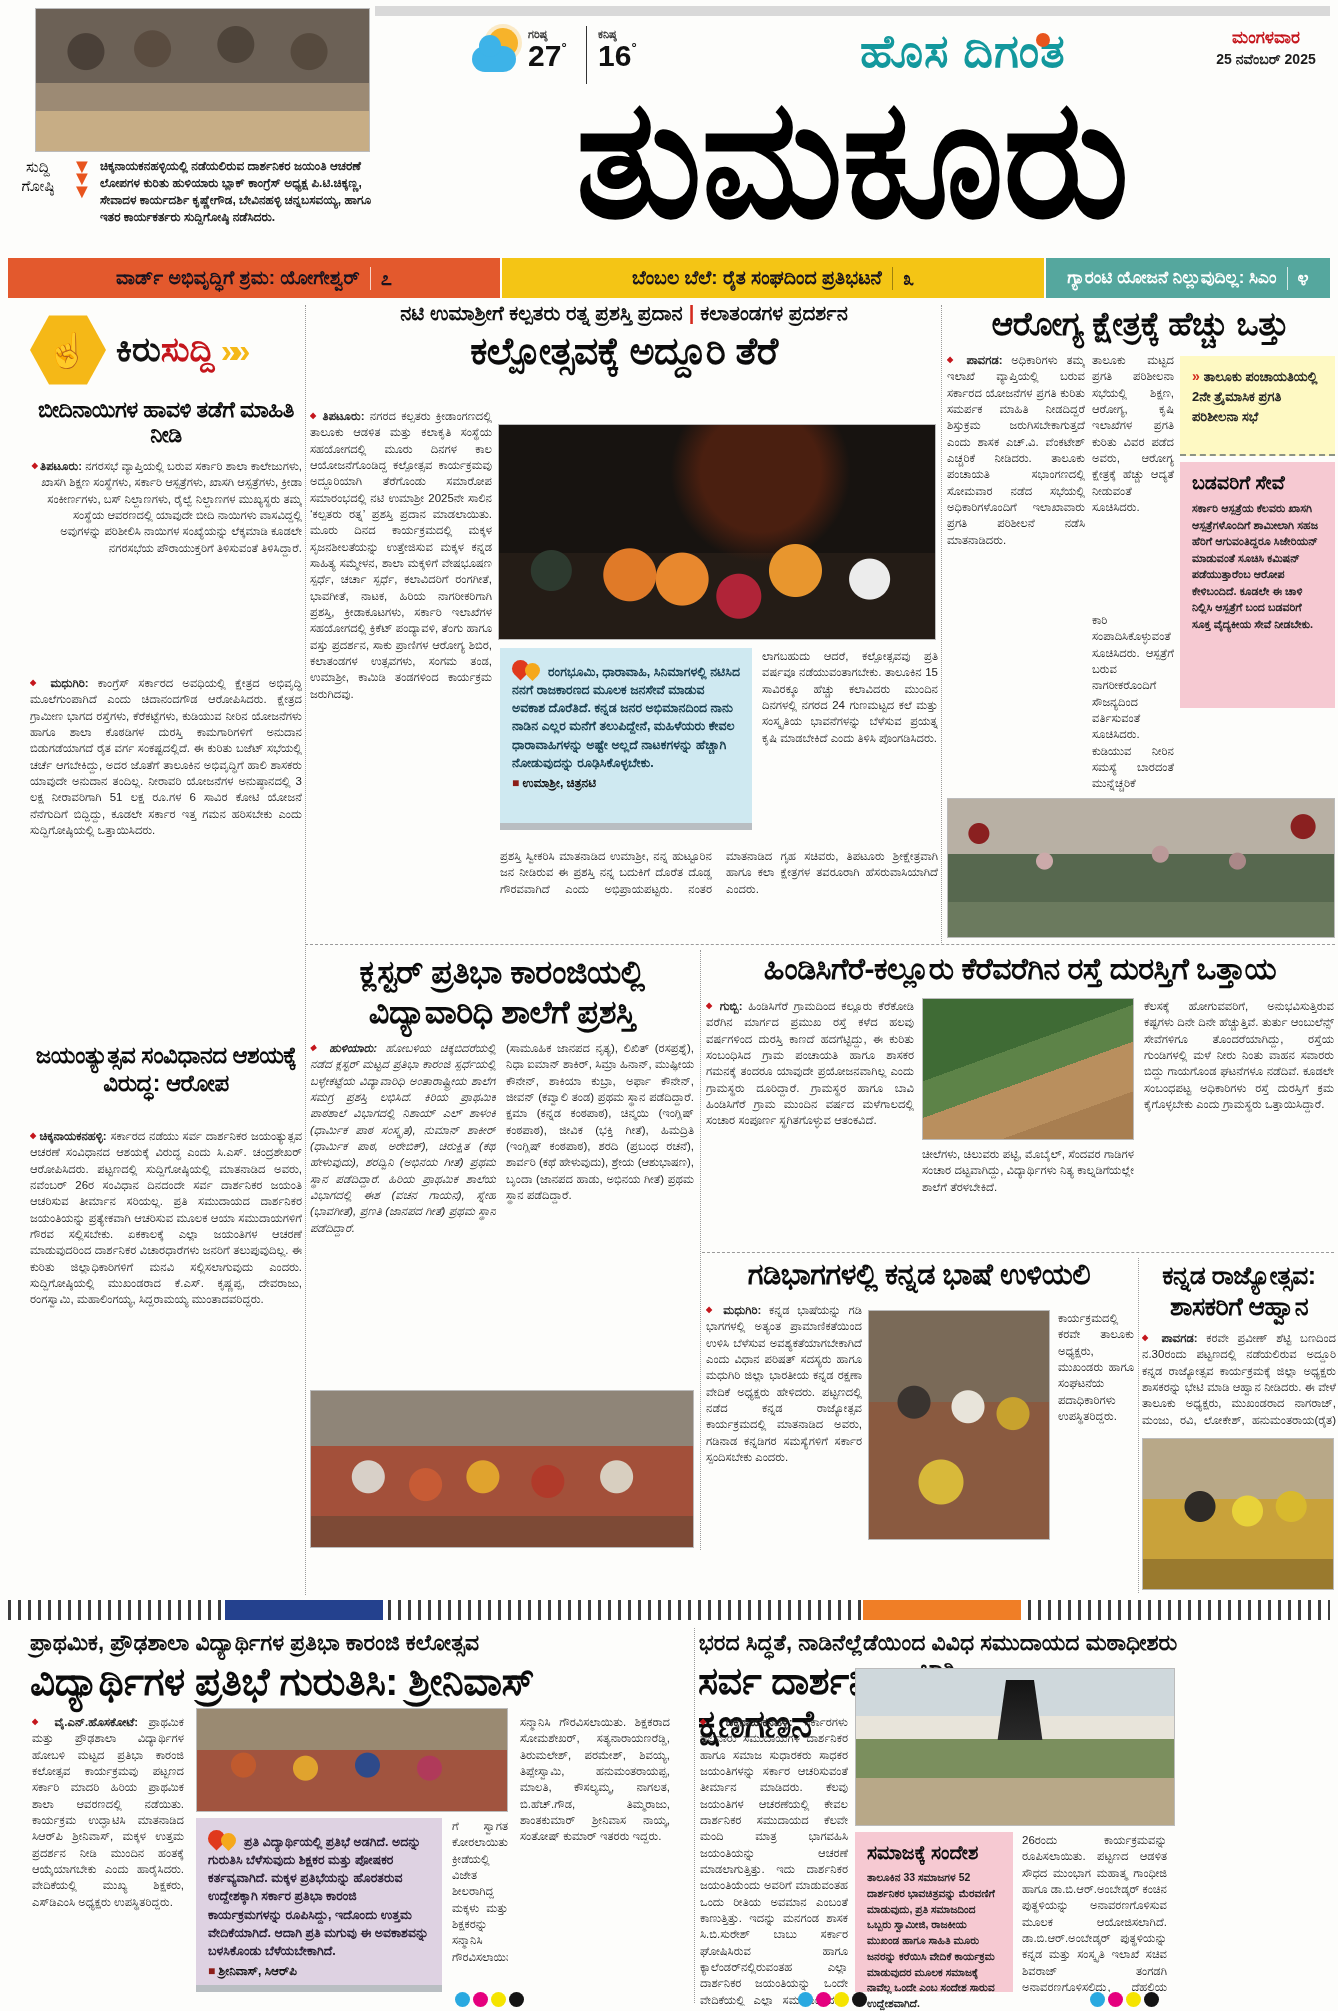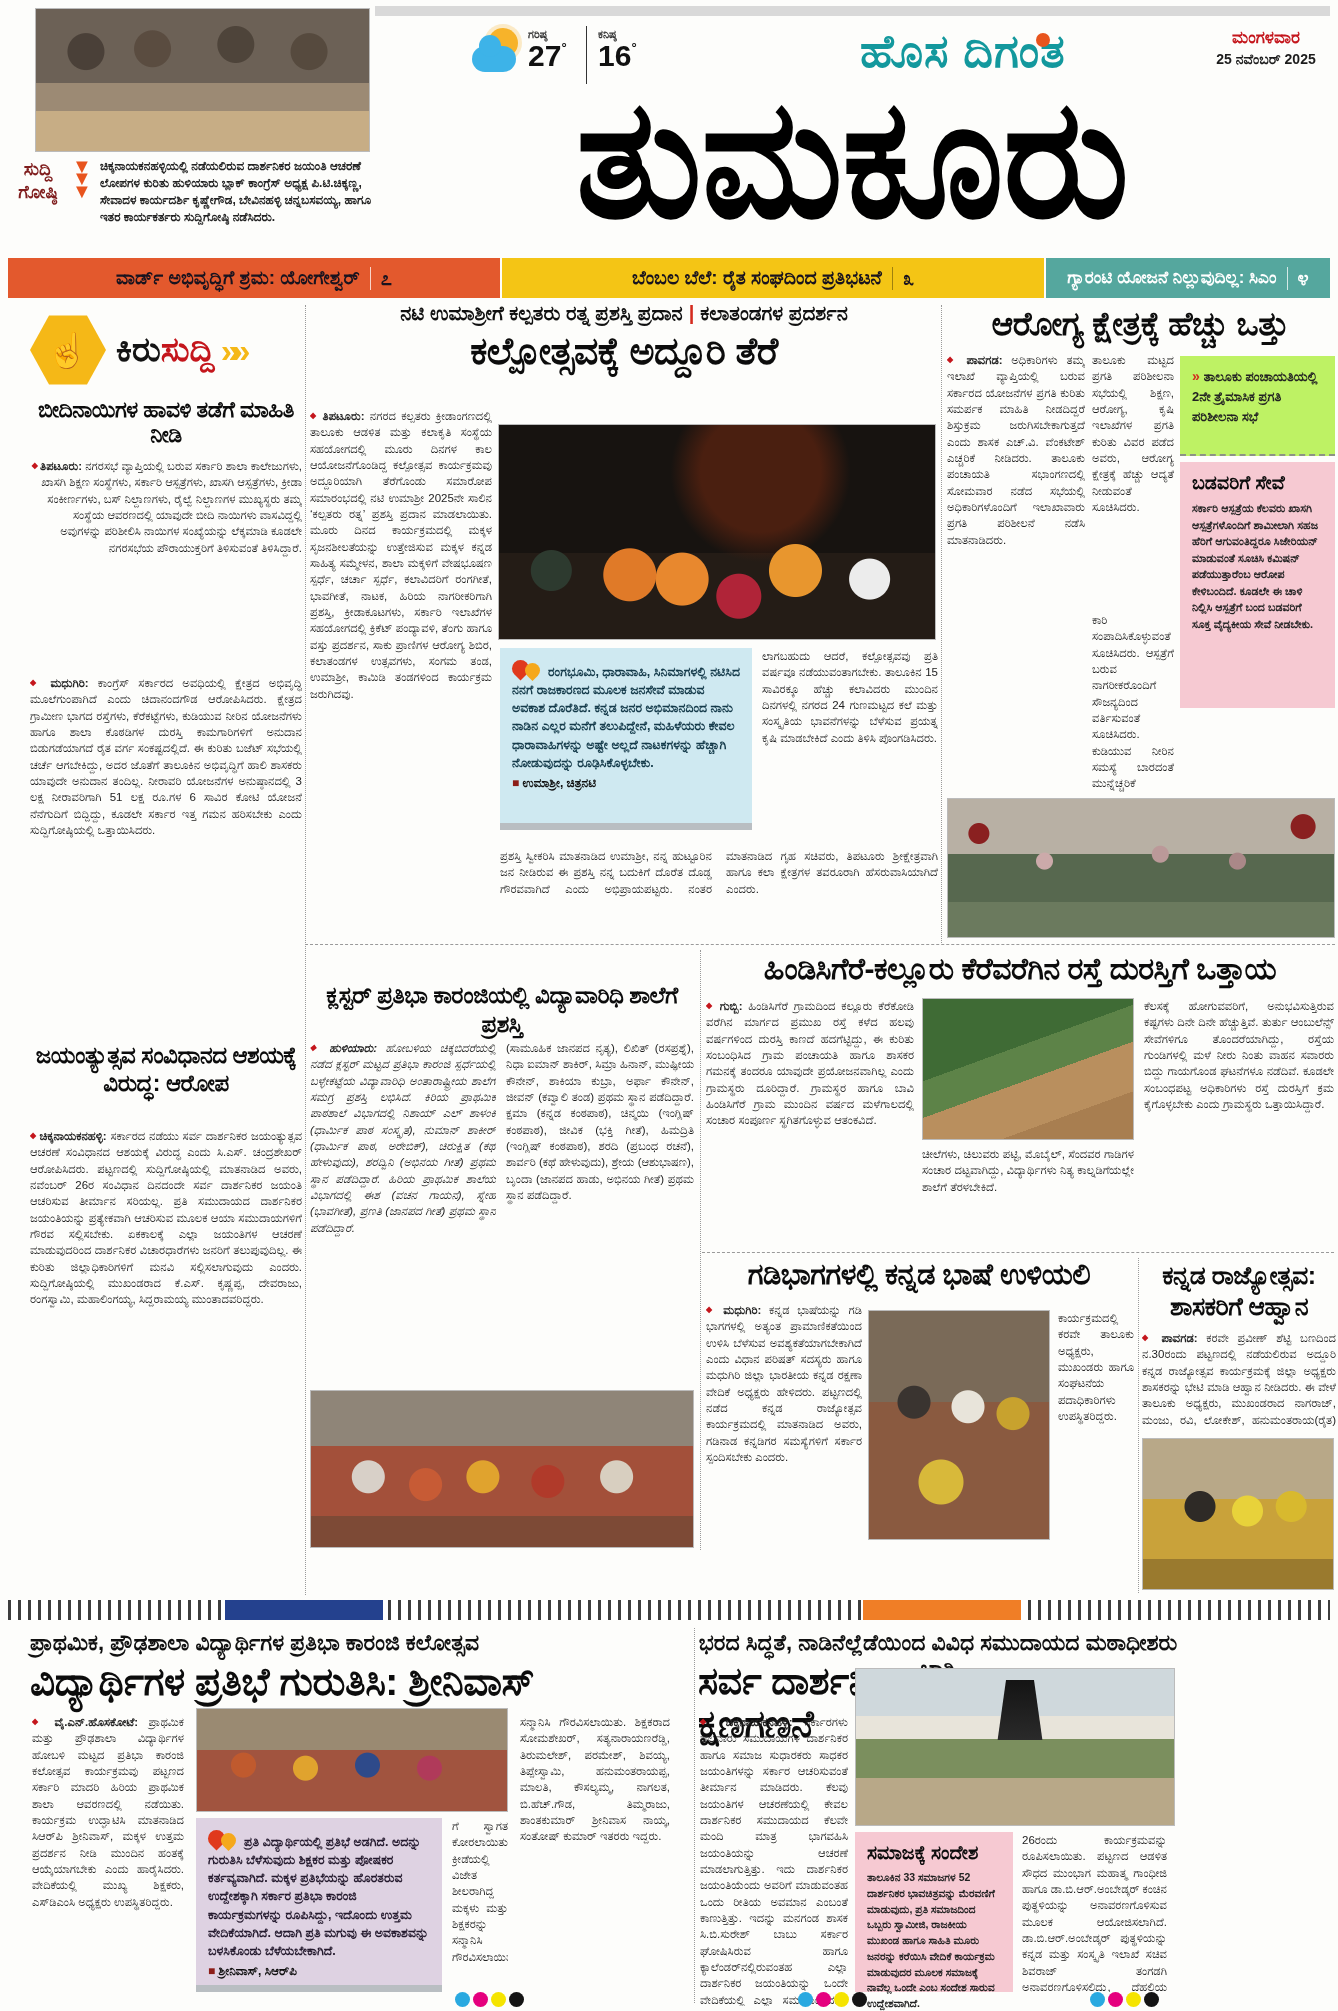--- a/index.html
+++ b/index.html
@@ -20,21 +20,21 @@
   .quote-box .q-text { font-size:12.5px; font-weight:bold; line-height:1.45; color:#143a4a; text-align:left; }
   .quote-box .q-attr { font-size:12px; font-weight:bold; color:#101010; margin-top:4px; }
   .q-attr .sq { color:#8c1d18; }
   .q-icon { display:inline-block; position:relative; width:30px; height:22px; margin-right:6px; vertical-align:-4px; }
   .q-icon i { position:absolute; width:15px; height:15px; border-radius:50% 50% 50% 0; transform:rotate(-45deg); }
   .q-icon i.r { left:0; top:2px; background:#e0391c; width:17px; height:17px; }
   .q-icon i.y { left:13px; top:5px; background:#f5a81c; }
   .tint-box { position:absolute; padding:10px 12px; }
   .tint-box h3 { font-size:19px; font-weight:800; margin-bottom:6px; color:#0d0d0d; }
   .tint-box p { font-size:11.5px; line-height:1.5; font-weight:bold; color:#222; text-align:left; }
-  .note-box { background:#bef264; border-bottom:2px dashed #8c9383; }
+  .note-box { background:#fef9c3; border-bottom:2px dashed #8c9383; }
   .note-box .arrow { color:#d42b1e; font-weight:bold; font-size:14px; }
   .note-box p { font-weight:bold; font-size:13px; line-height:1.5; }
   .pink { background:#f6c9d2; }
   .lav { background:#ded2e2; border-bottom:7px solid #b9bec2; }
   .lav .q-text { color:#241a2e; }
   .vrule { position:absolute; border-left:1px dotted #9a9a9a; width:0; }
   .hrule { position:absolute; border-top:1px dashed #9a9a9a; height:0; }
   .hatch { position:absolute; height:20px; background:repeating-linear-gradient(90deg,#3d3d3d 0 3px,#fff 3px 10px); }
   .hatch-fill { position:absolute; height:20px; }
   .cmyk { position:absolute; display:flex; gap:3px; }
@@ -57,21 +57,21 @@
   <div class="abs" style="left:375px;top:6px;width:955px;height:10px;background:#d9d9d9;"></div>
 
   <div class="photo" style="left:35px;top:8px;width:335px;height:144px;background:
        radial-gradient(circle at 15% 30%, #4a4038 0 18px, transparent 19px),
        radial-gradient(circle at 35% 28%, #5a4c40 0 18px, transparent 19px),
        radial-gradient(circle at 60% 25%, #4e443a 0 18px, transparent 19px),
        radial-gradient(circle at 82% 30%, #564a3e 0 18px, transparent 19px),
        linear-gradient(180deg,#6c6156 0 52%, #9c8a74 52% 72%, #c7ad85 72%);"></div>
 
   <div class="abs" style="left:8px;top:158px;width:60px;">
-    <div style="font-weight:700;color:#7f1d1d;font-size:18px;line-height:1.25;text-align:center;">ಸುದ್ದಿ ಗೋಷ್ಠಿ</div>
+    <div style="font-weight:400;color:#000000;font-size:15px;line-height:1.25;text-align:center;">ಸುದ್ದಿ ಗೋಷ್ಠಿ</div>
   </div>
   <div class="abs chev3" style="left:72px;top:160px;">
       <span>▼</span>
       <span>▼</span>
       <span>▼</span>
     </div>
   <div class="abs body-text" style="left:100px;top:158px;width:278px;height:96px;font-size:12px;font-weight:bold;text-align:left;">ಚಿಕ್ಕನಾಯಕನಹಳ್ಳಿಯಲ್ಲಿ ನಡೆಯಲಿರುವ ದಾರ್ಶನಿಕರ ಜಯಂತಿ ಆಚರಣೆ ಲೋಪಗಳ ಕುರಿತು ಹುಳಿಯಾರು ಬ್ಲಾಕ್ ಕಾಂಗ್ರೆಸ್ ಅಧ್ಯಕ್ಷ ಪಿ.ಟಿ.ಚಿಕ್ಕಣ್ಣ, ಸೇವಾದಳ ಕಾರ್ಯದರ್ಶಿ ಕೃಷ್ಣೇಗೌಡ, ಬೇವಿನಹಳ್ಳಿ ಚನ್ನಬಸವಯ್ಯ, ಹಾಗೂ ಇತರ ಕಾರ್ಯಕರ್ತರು ಸುದ್ದಿಗೋಷ್ಠಿ ನಡೆಸಿದರು.</div>
 
   <div class="abs" style="left:470px;top:22px;width:200px;height:72px;">
     <span class="sun" style="left:18px;top:6px;"></span>
@@ -193,21 +193,21 @@
   <div class="photo" style="left:947px;top:798px;width:388px;height:140px;background:
        radial-gradient(circle at 8% 25%, #8a2020 0 10px, transparent 11px),
        radial-gradient(circle at 92% 20%, #8a2020 0 12px, transparent 13px),
        radial-gradient(circle at 25% 45%, #caa 0 8px, transparent 9px),
        radial-gradient(circle at 55% 40%, #b99 0 8px, transparent 9px),
        radial-gradient(circle at 75% 45%, #a88 0 8px, transparent 9px),
        linear-gradient(180deg,#b8b0a4 0 40%, #57684f 40% 75%, #6b7a5e 75%);"></div>
 
   <div class="hrule" style="left:305px;top:944px;width:1030px;"></div>
 
-  <div class="abs headline" style="left:308px;top:952px;width:388px;font-size:23px;line-height:1.25;margin-top:29px;">ಕ್ಲಸ್ಟರ್ ಪ್ರತಿಭಾ ಕಾರಂಜಿಯಲ್ಲಿ ವಿದ್ಯಾವಾರಿಧಿ ಶಾಲೆಗೆ ಪ್ರಶಸ್ತಿ</div>
+  <div class="abs headline" style="left:308px;top:952px;width:388px;font-size:32px;line-height:1.25;">ಕ್ಲಸ್ಟರ್ ಪ್ರತಿಭಾ ಕಾರಂಜಿಯಲ್ಲಿ ವಿದ್ಯಾವಾರಿಧಿ ಶಾಲೆಗೆ ಪ್ರಶಸ್ತಿ</div>
   <div class="abs body-text" style="left:310px;top:1040px;width:186px;height:345px;font-style:italic;">
     <span class="dateline">ಹುಳಿಯಾರು:</span> <span>ಹೋಬಳಿಯ ಚಿಕ್ಕಬಿದರೆಯಲ್ಲಿ ನಡೆದ ಕ್ಲಸ್ಟರ್ ಮಟ್ಟದ ಪ್ರತಿಭಾ ಕಾರಂಜಿ ಸ್ಪರ್ಧೆಯಲ್ಲಿ ಬಳ್ಳೇಕಟ್ಟೆಯ ವಿದ್ಯಾವಾರಿಧಿ ಅಂತಾರಾಷ್ಟ್ರೀಯ ಶಾಲೆಗೆ ಸಮಗ್ರ ಪ್ರಶಸ್ತಿ ಲಭಿಸಿದೆ. ಕಿರಿಯ ಪ್ರಾಥಮಿಕ ಪಾಠಶಾಲೆ ವಿಭಾಗದಲ್ಲಿ ನಿಶಾಯ್ ಎಲ್ ಶಾಳಂಕಿ (ಧಾರ್ಮಿಕ ಪಾಠ ಸಂಸ್ಕೃತ), ನುಮಾನ್ ಶಾಕೀರ್ (ಧಾರ್ಮಿಕ ಪಾಠ, ಅರೇಬಿಕ್), ಚಿರುಕ್ಷಿತ (ಕಥೆ ಹೇಳುವುದು), ಶರದ್ವಿನಿ (ಅಭಿನಯ ಗೀತೆ) ಪ್ರಥಮ ಸ್ಥಾನ ಪಡೆದಿದ್ದಾರೆ. ಹಿರಿಯ ಪ್ರಾಥಮಿಕ ಶಾಲೆಯ ವಿಭಾಗದಲ್ಲಿ ಈಶ (ವಚನ ಗಾಯನ), ಸ್ನೇಹ (ಭಾವಗೀತೆ), ಪ್ರಣತಿ (ಜಾನಪದ ಗೀತೆ) ಪ್ರಥಮ ಸ್ಥಾನ ಪಡೆದಿದ್ದಾರೆ.</span>
   </div>
   <div class="abs body-text" style="left:506px;top:1040px;width:188px;height:345px;">(ಸಾಮೂಹಿಕ ಜಾನಪದ ನೃತ್ಯ), ಲಿಖಿತ್ (ರಸಪ್ರಶ್ನೆ), ನಿಧಾ ಐಮಾನ್ ಶಾಕಿರ್, ಸಿಮ್ರಾ ಹಿನಾನ್, ಮುಷ್ಫೀಯ ಕೌನೇನ್, ಶಾಕಿಯಾ ಕುಬ್ರಾ, ಅರ್ಫಾ ಕೌನೇನ್, ಜೀವನ್ (ಕವ್ವಾಲಿ ತಂಡ) ಪ್ರಥಮ ಸ್ಥಾನ ಪಡೆದಿದ್ದಾರೆ. ಕ್ಷಮಾ (ಕನ್ನಡ ಕಂಠಪಾಠ), ಚಿನ್ಮಯಿ (ಇಂಗ್ಲಿಷ್ ಕಂಠಪಾಠ), ಜೀವಿಕ (ಭಕ್ತಿ ಗೀತೆ), ಹಿಮದ್ರಿತಿ (ಇಂಗ್ಲಿಷ್ ಕಂಠಪಾಠ), ಶರದಿ (ಪ್ರಬಂಧ ರಚನೆ), ಶಾರ್ವರಿ (ಕಥೆ ಹೇಳುವುದು), ಶ್ರೇಯ (ಆಶುಭಾಷಣ), ಬೃಂದಾ (ಜಾನಪದ ಹಾಡು, ಅಭಿನಯ ಗೀತೆ) ಪ್ರಥಮ ಸ್ಥಾನ ಪಡೆದಿದ್ದಾರೆ.</div>
   <div class="photo" style="left:310px;top:1390px;width:384px;height:158px;background:
        radial-gradient(circle at 15% 55%, #d8d0c8 0 16px, transparent 17px),
        radial-gradient(circle at 30% 60%, #c75b35 0 16px, transparent 17px),
        radial-gradient(circle at 45% 55%, #e0a32e 0 16px, transparent 17px),
        radial-gradient(circle at 62% 58%, #b03a2a 0 16px, transparent 17px),
        radial-gradient(circle at 80% 55%, #d8cfc0 0 16px, transparent 17px),

